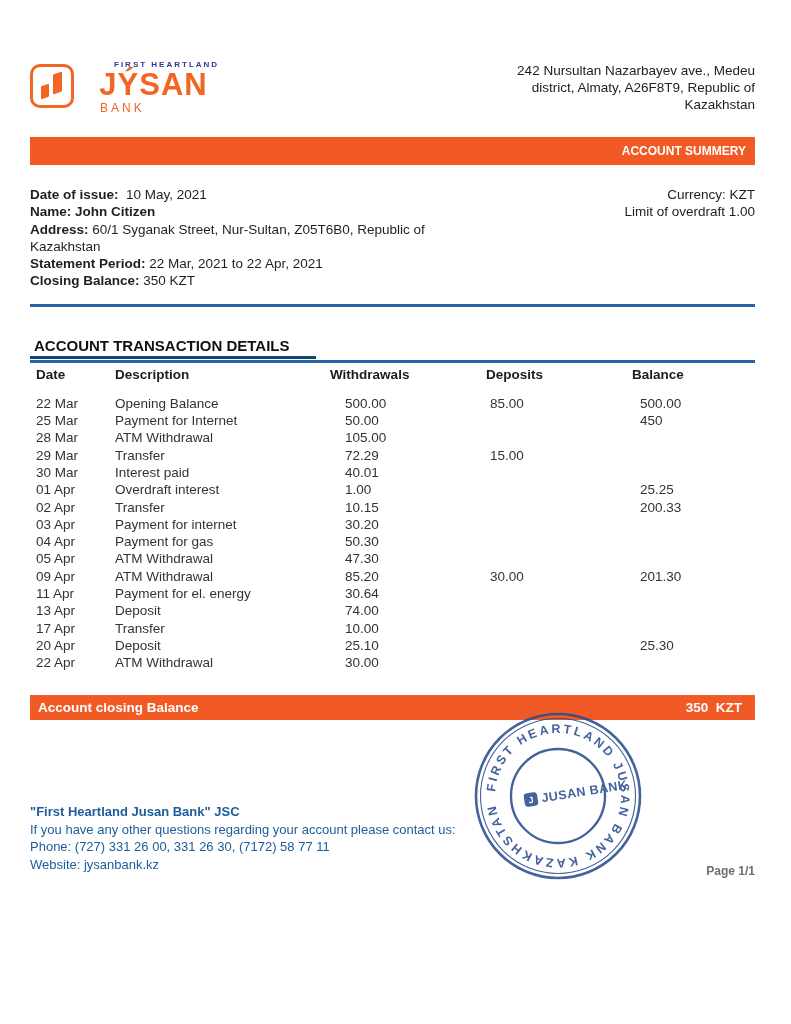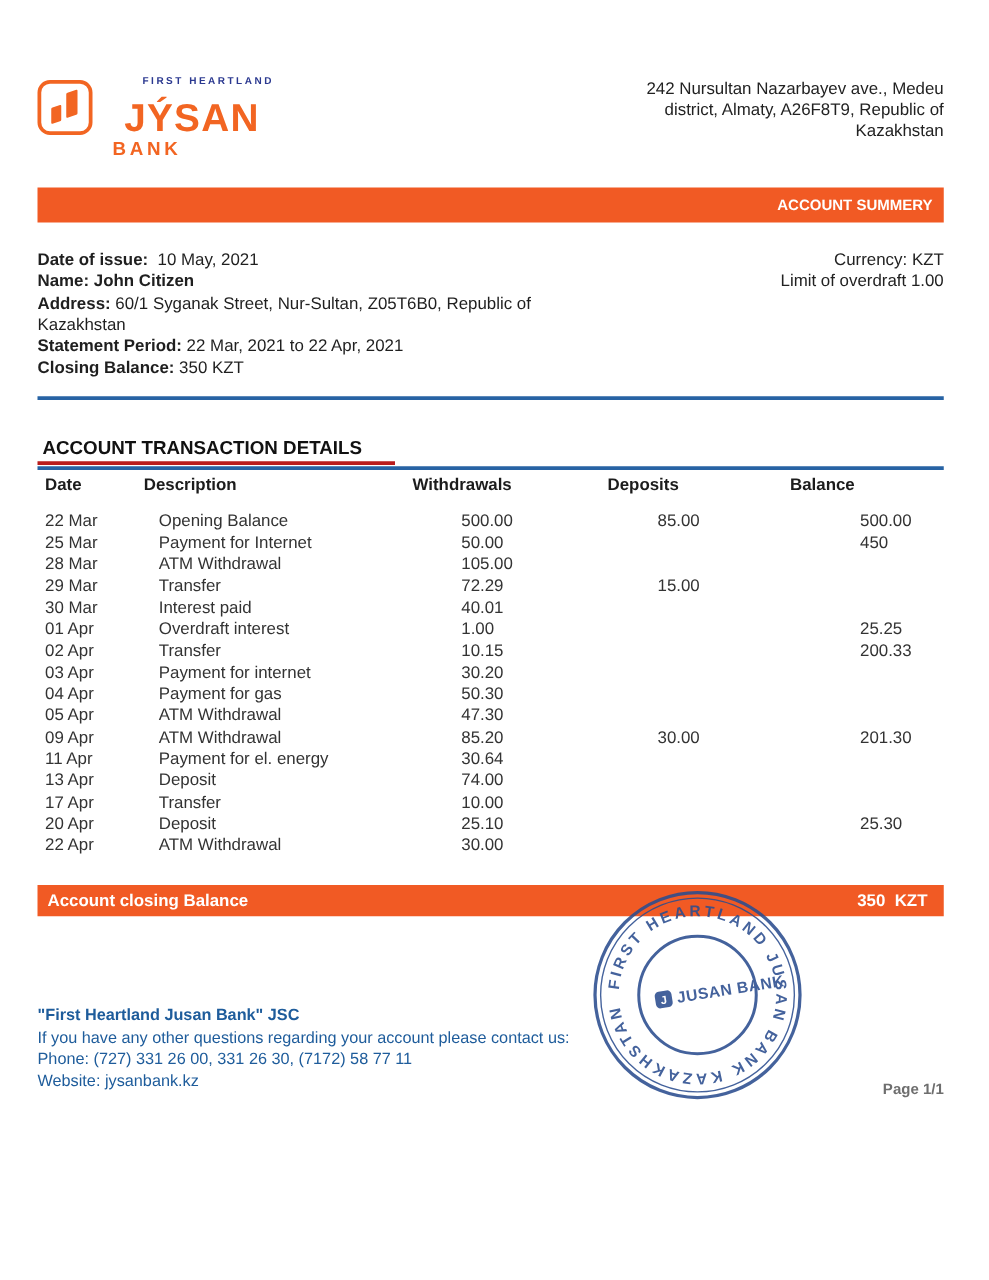--- a/index.html
+++ b/index.html
@@ -19,27 +19,27 @@
   .logo-mark {
     width:44px; height:44px; border:3px solid #f26522; border-radius:10px;
     position:relative; margin-top:4px; flex:0 0 auto;
   }
   .logo-bar { position:absolute; background:#f26522; border-radius:1px; transform:skewY(-18deg); }
   .logo-bar.small { width:8px; height:13px; left:8px; bottom:7px; }
   .logo-bar.big   { width:9px; height:20px; left:20px; top:6px; }
   .logo-text { display:flex; flex-direction:column; }
   .logo-top {
     color:#2b3990; font-size:8px; font-weight:bold; letter-spacing:2px;
-    margin-left:26px; margin-bottom:11px;
+    margin-left:26px; margin-bottom:1px;
   }
   .logo-name {
     color:#f26522; font-size:31px; font-weight:800; letter-spacing:1px; line-height:30px;text-align:center;
   }
   .logo-bottom {
-    color:#f26522; font-size:15px; font-weight:bold; letter-spacing:3px; margin-left:2px; margin-top:1px;
+    color:#f26522; font-size:12px; font-weight:normal; letter-spacing:3px; margin-left:12px; margin-top:1px;
   }
   .bank-address {
     width:300px; text-align:right; font-size:13.5px; line-height:17px; color:#222; margin-top:2px;
   }
 
   
   .banner {
     background:#f15a24; color:#ffffff; font-weight:bold; font-size:12px;
     height:28px; display:flex; align-items:center;
   }
@@ -52,29 +52,29 @@
   .summary-left { max-width:460px; font-size:13.5px; line-height:17.3px; }
   .summary-right { text-align:right; font-size:13.5px; line-height:17.3px; color:#222; }
   .b { font-weight:bold; }
 
   .rule-blue { border:none; height:3px; background:#2763a4; margin-top:14px; }
 
   
   .tx-heading-row { margin-top:30px; }
   .tx-heading {
     display:inline-block; font-size:15px; font-weight:bold; color:#111;
-    padding:0 26px 2px 4px; border-bottom:3px solid #b91c1c;
+    padding:0 26px 2px 4px; border-bottom:3px solid #0c4a6e;
   }
   .rule-blue.under-heading { margin-top:1px; height:3px; }
 
   .tx-table { margin-top:0; }
   .tr { display:grid; grid-template-columns:80px 190px 160px 150px 1fr; }
   .thead { font-weight:bold; color:#1c1c1c; font-size:13.5px; line-height:18px; margin-top:3px; }
   .tbody { margin-top:11px; font-size:13.5px; color:#333; }
-  .tbody .tr { line-height:17.3px;gap:12px; }
+  .tbody .tr { line-height:17.3px; }
   .c0 { padding-left:6px; }
   .c1 { padding-left:5px; }
   .thead .c2 { padding-left:30px; }
   .thead .c3 { padding-left:26px; }
   .thead .c4 { padding-left:22px; }
   .tbody .c2 { padding-left:45px; }
   .tbody .c3 { padding-left:30px; }
   .tbody .c4 { padding-left:30px; }
 
   .banner.closing { margin-top:23px; }

